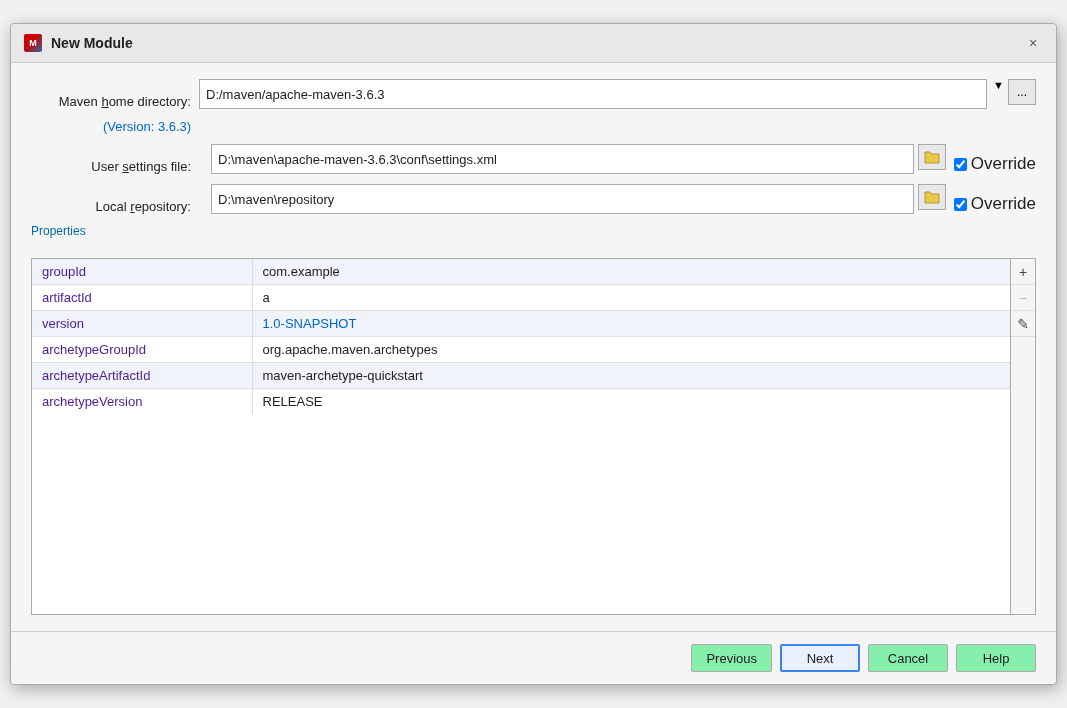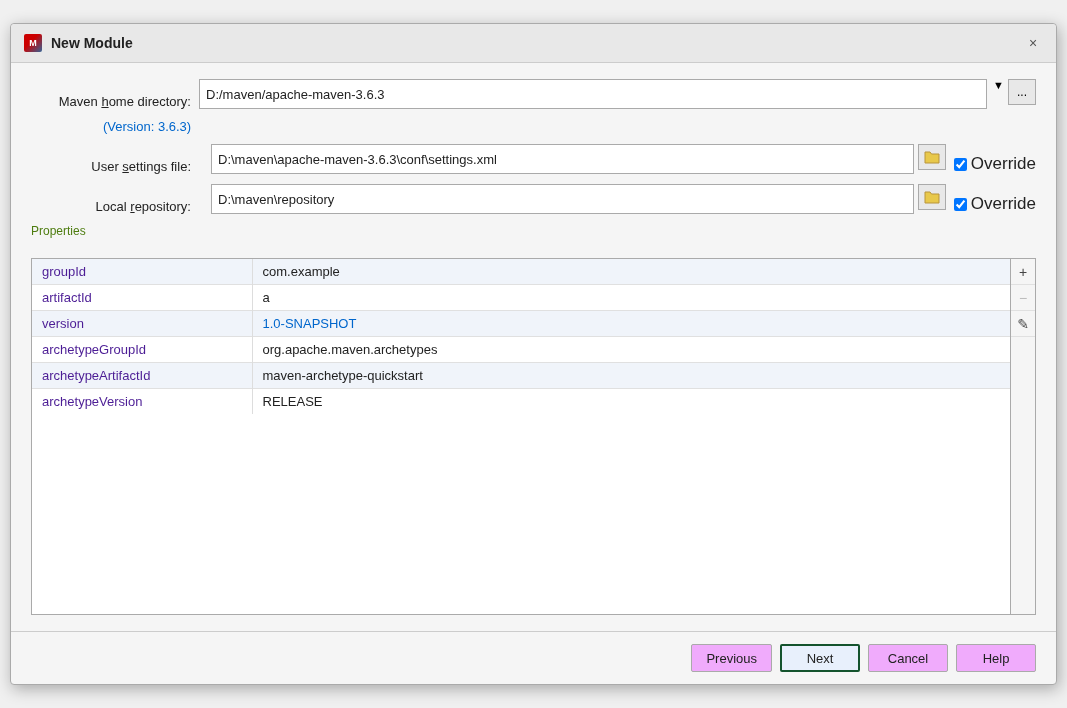--- a/index.html
+++ b/index.html
@@ -131,21 +131,21 @@
       cursor: pointer;
       display: flex;
       align-items: center;
       justify-content: center;
     }
     .properties-section {
       margin-top: 10px;
     }
     .properties-label {
       font-size: 12px;
-      color: #4d7c0f;
+      color: #0369a1;
       margin-bottom: 20px;
     }
     .properties-container {
       display: flex;
       gap: 0;
       border: 1px solid #aaa;
       background: white;
     }
     .properties-table-wrap {
       flex: 1;
@@ -210,29 +210,29 @@
       justify-content: flex-end;
       align-items: center;
       padding: 12px 20px;
       gap: 8px;
       border-top: 1px solid #ccc;
     }
     .btn-footer {
       height: 28px;
       min-width: 80px;
       border: 1px solid #aaa;
-      background: #f0abfc;
+      background: #86efac;
       cursor: pointer;
       font-size: 13px;
       padding: 0 14px;
       color: #222;
       border-radius: 2px;
     }
     .btn-footer.primary {
-      border: 2px solid #14532d;
+      border: 2px solid #3b82f6;
       background: #e8f0fc;
     }
     .dropdown-arrow {
       font-size: 11px;
       margin-left: 2px;
     }
     
     .maven-icon {
       width: 18px;
       height: 18px;

